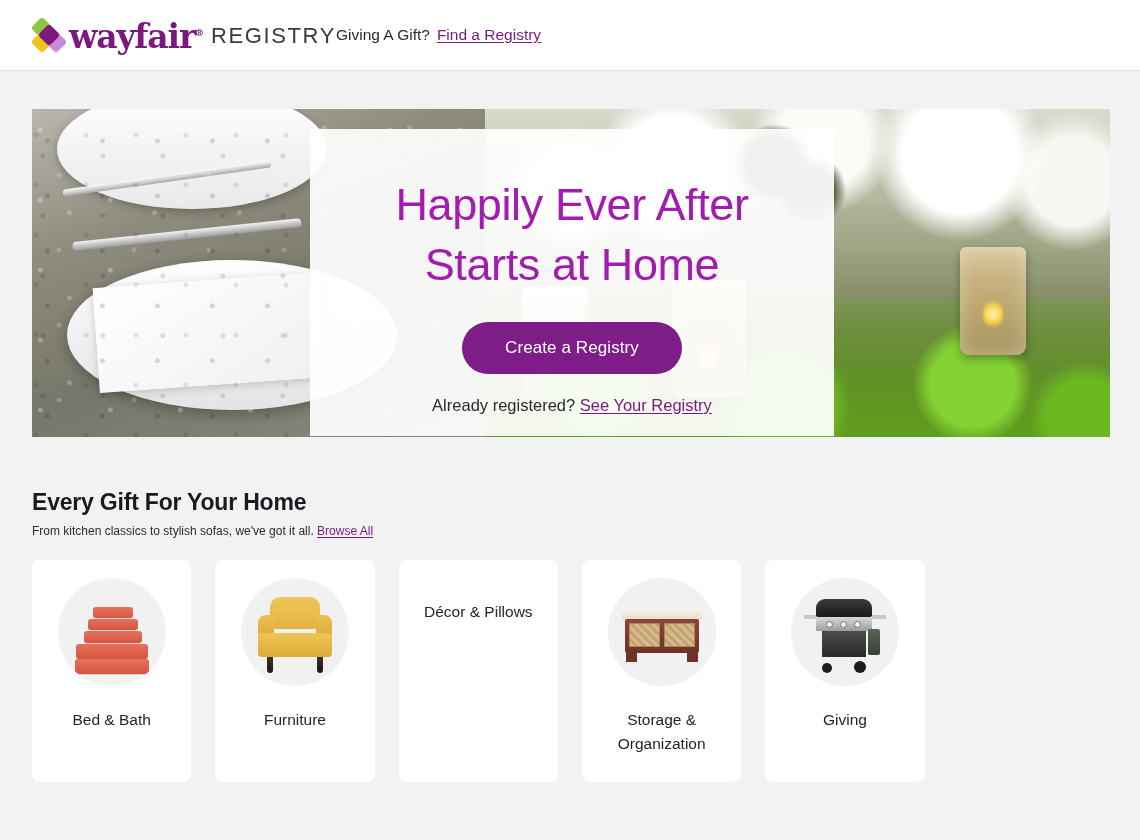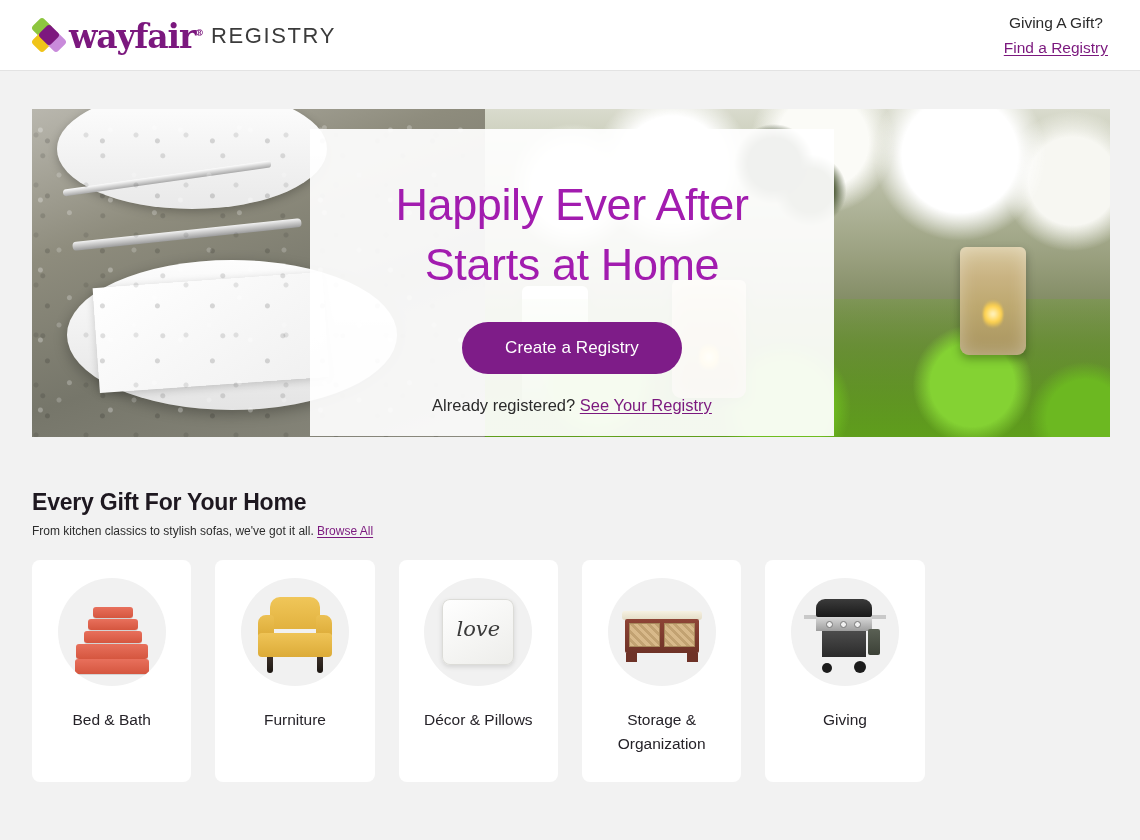--- a/index.html
+++ b/index.html
@@ -16,21 +16,21 @@
     -webkit-font-smoothing: antialiased;
   }
 
   
   .header {
     height: 71px;
     background: #ffffff;
     border-bottom: 1px solid #e3e3e3;
     display: flex;
     align-items: center;
-    justify-content: space-between;
+    justify-content: flex-start;
     padding: 0 32px 0 32px;
   }
   .brand {
     display: flex;
     align-items: center;
     gap: 0px;
     height: 40px;
   }
   .brand-mark {
     width: 34px;
@@ -75,21 +75,20 @@
     line-height: 1;
     position: relative;
     top: 1px;
   }
   .header-right {
     font-size: 15.5px;
     color: #2b2b2b;
     display: flex;
     align-items: center;
     gap: 7px;
-    flex-direction: column;
   }
   .header-right .link {
     color: #7b187e;
     text-decoration: underline;
     text-underline-offset: 2px;
     cursor: pointer;
   }
 
   
   .page {
@@ -478,26 +477,20 @@
           <span class="ch-armR"></span>
           <span class="ch-seat"></span>
           <span class="ch-legL"></span>
           <span class="ch-legR"></span>
         </div>
       </div>
       <div class="card-label">Furniture</div>
     </div>
 
     <div class="card">
-      <div class="card-thumb">
-        <div class="art">
-          <span class="pl-body"></span>
-          <span class="pl-text">love</span>
-        </div>
-      </div>
       <div class="card-label">Décor &amp; Pillows</div>
     </div>
 
     <div class="card">
       <div class="card-thumb">
         <div class="art">
           <span class="bn-top"></span>
           <span class="bn-frame"></span>
           <span class="bn-basket bn-b1"></span>
           <span class="bn-basket bn-b2"></span>

